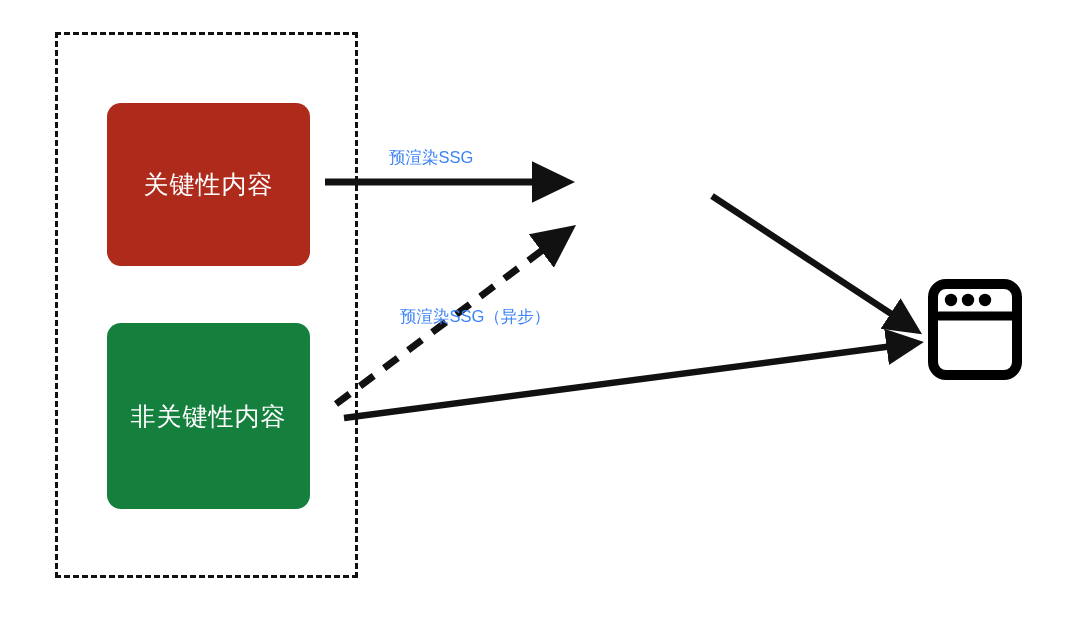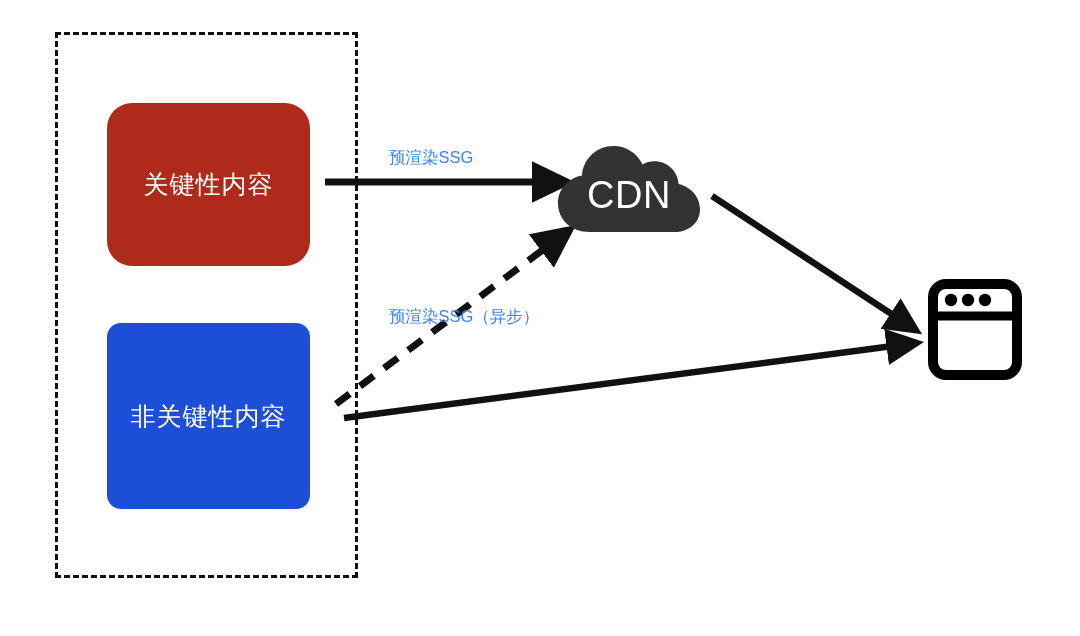--- a/index.html
+++ b/index.html
@@ -37,28 +37,27 @@
     letter-spacing: 1px;
     font-weight: 400;
     user-select: none;
   }
   .box-critical {
     left: 107px;
     top: 103px;
     width: 203px;
     height: 163px;
     background: #ae2b1c;
-    border-radius: 25px;
   }
   .box-noncritical {
     left: 107px;
     top: 323px;
     width: 203px;
     height: 186px;
-    background: #1d4ed8;
+    background: #15803d;
   }
   .cloud-wrap {
     position: absolute;
     left: 556px;
     top: 140px;
     width: 146px;
     height: 96px;
   }
   .cloud-label {
     position: absolute;
@@ -85,21 +84,21 @@
     height: 101px;
   }
   .edge-label {
     position: absolute;
     color: #3b82f6;
     font-size: 16.5px;
     white-space: nowrap;
     user-select: none;
   }
   .lbl-ssg      { left: 389px; top: 147px; }
-  .lbl-ssg-async{ left: 389px; top: 306px; }
+  .lbl-ssg-async{ left: 400px; top: 306px; }
   .lbl-fallback { left: 464px; top: 417px; }
   svg.edges {
     position: absolute;
     left: 0;
     top: 0;
     width: 1080px;
     height: 636px;
     overflow: visible;
   }
 </style>
@@ -138,35 +137,20 @@
   </svg>
 
   <div class="content-box box-critical">
     <span>关键性内容</span>
   </div>
 
   <div class="content-box box-noncritical">
     <span>非关键性内容</span>
   </div>
 
-  <div class="cloud-wrap">
-    <svg width="146" height="96" viewBox="0 0 146 96" xmlns="http://www.w3.org/2000/svg">
-      <path d="M34 92
-               C14 92 2 79 2 63
-               C2 49 12 38 26 35.5
-               C27 19 40.5 6 57.5 6
-               C70.5 6 81.5 13.5 86.5 24.5
-               C90 22.3 94 21.2 98.5 21.2
-               C111.5 21.2 122 31.3 122.6 44
-               C135 46.8 144 57 144 69.4
-               C144 82.8 132.6 92 118.5 92
-               Z" fill="#333333"></path>
-    </svg>
-    <div class="cloud-label">CDN</div>
-  </div>
 
   <div class="browser-icon">
     <svg width="94" height="101" viewBox="0 0 94 101" xmlns="http://www.w3.org/2000/svg">
       <rect x="5" y="5" width="84" height="91" rx="13" ry="13" fill="none" stroke="#000000" stroke-width="10"></rect>
       <line x1="7" y1="37" x2="87" y2="37" stroke="#000000" stroke-width="9"></line>
       <circle cx="23" cy="21" r="6.2" fill="#000000"></circle>
       <circle cx="40" cy="21" r="6.2" fill="#000000"></circle>
       <circle cx="57" cy="21" r="6.2" fill="#000000"></circle>
     </svg>
   </div>

